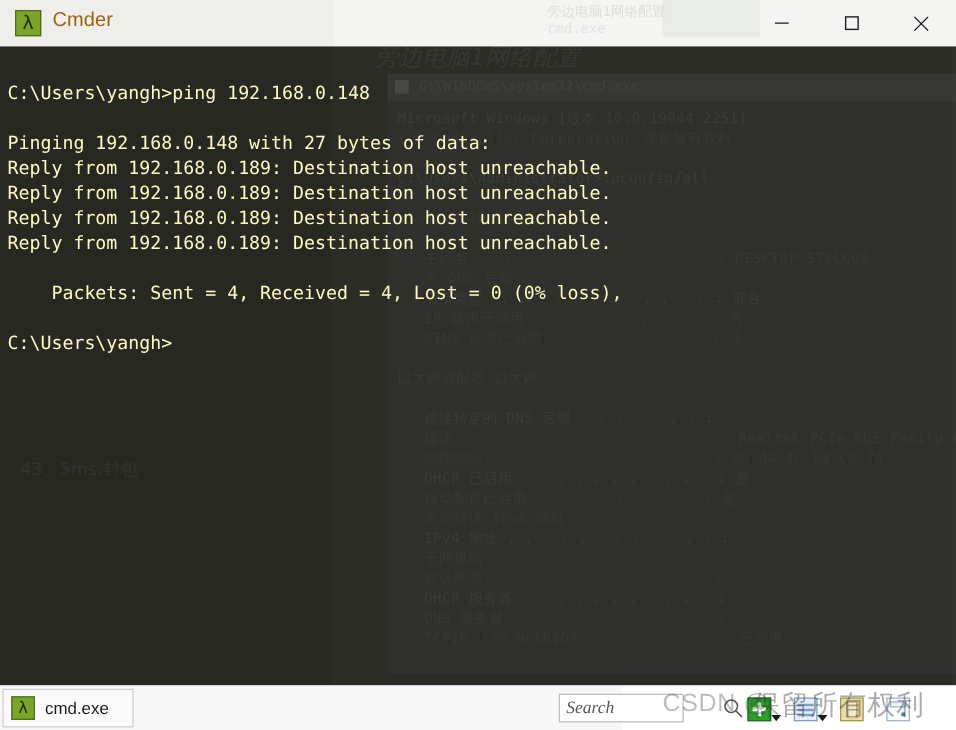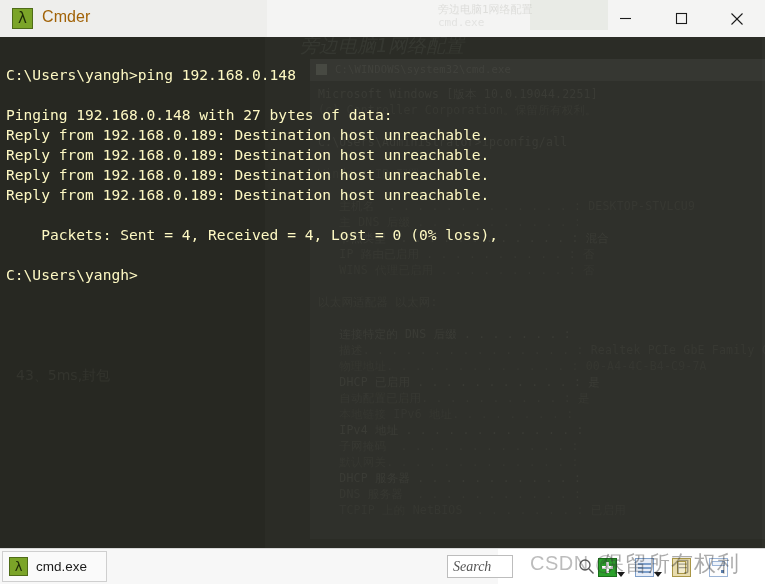--- a/index.html
+++ b/index.html
@@ -271,21 +271,21 @@
   }
   .tab-label {
     margin-left: 8px;
     font-size: 13.5px;
     color: #1b1b1b;
   }
 
   .search-box {
     position: absolute;
     left: 447px; top: 6px;
-    width: 66px; height: 23px;
+    width: 100px; height: 23px;
     background: #ffffff;
     border: 1px solid #bdbdbd;
     box-sizing: border-box;
     display: flex;
     align-items: center;
     padding-left: 5px;
     z-index: 22;
   }
   .search-box .ph {
     font-family: "Liberation Serif", serif;

